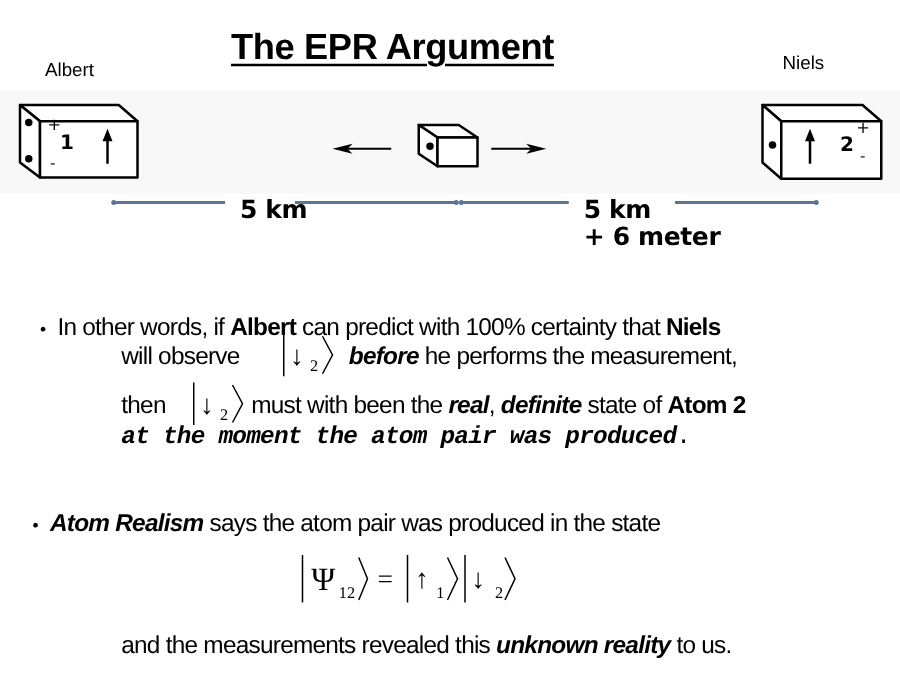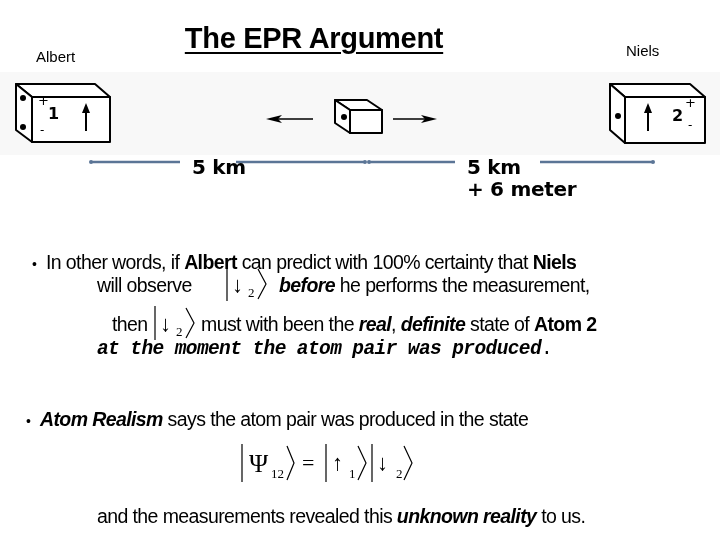--- a/index.html
+++ b/index.html
@@ -102,21 +102,21 @@
 <svg class="abs" style="left:222px; top:263px;" width="50" height="42">
   <line x1="5" y1="4" x2="5" y2="38" stroke="#000" stroke-width="1.2"></line>
   <text x="10" y="29" font-family="Liberation Serif, serif" font-size="22">↓</text>
   <text x="26" y="34" font-family="Liberation Serif, serif" font-size="13">2</text>
   <polyline points="36,6 44,21 36,36" fill="none" stroke="#000" stroke-width="1.2"></polyline>
 </svg>
 <div class="abs body-text" style="left:279px; top:276px;">
   <span class="bi">before</span><span> he performs the measurement,</span>
 </div>
 
-<div class="abs body-text" style="left:112px; top:315px;">
+<div class="abs body-text" style="left:97px; top:315px;">
   <span>then</span>
 </div>
 <svg class="abs" style="left:150px; top:302px;" width="50" height="42">
   <line x1="5" y1="4" x2="5" y2="38" stroke="#000" stroke-width="1.2"></line>
   <text x="10" y="29" font-family="Liberation Serif, serif" font-size="22">↓</text>
   <text x="26" y="34" font-family="Liberation Serif, serif" font-size="13">2</text>
   <polyline points="36,6 44,21 36,36" fill="none" stroke="#000" stroke-width="1.2"></polyline>
 </svg>
 <div class="abs body-text" style="left:201px; top:315px;">
   <span> must with been the </span><span class="bi">real</span><span>, </span><span class="bi">definite</span><span> state of </span><b>Atom 2</b>

